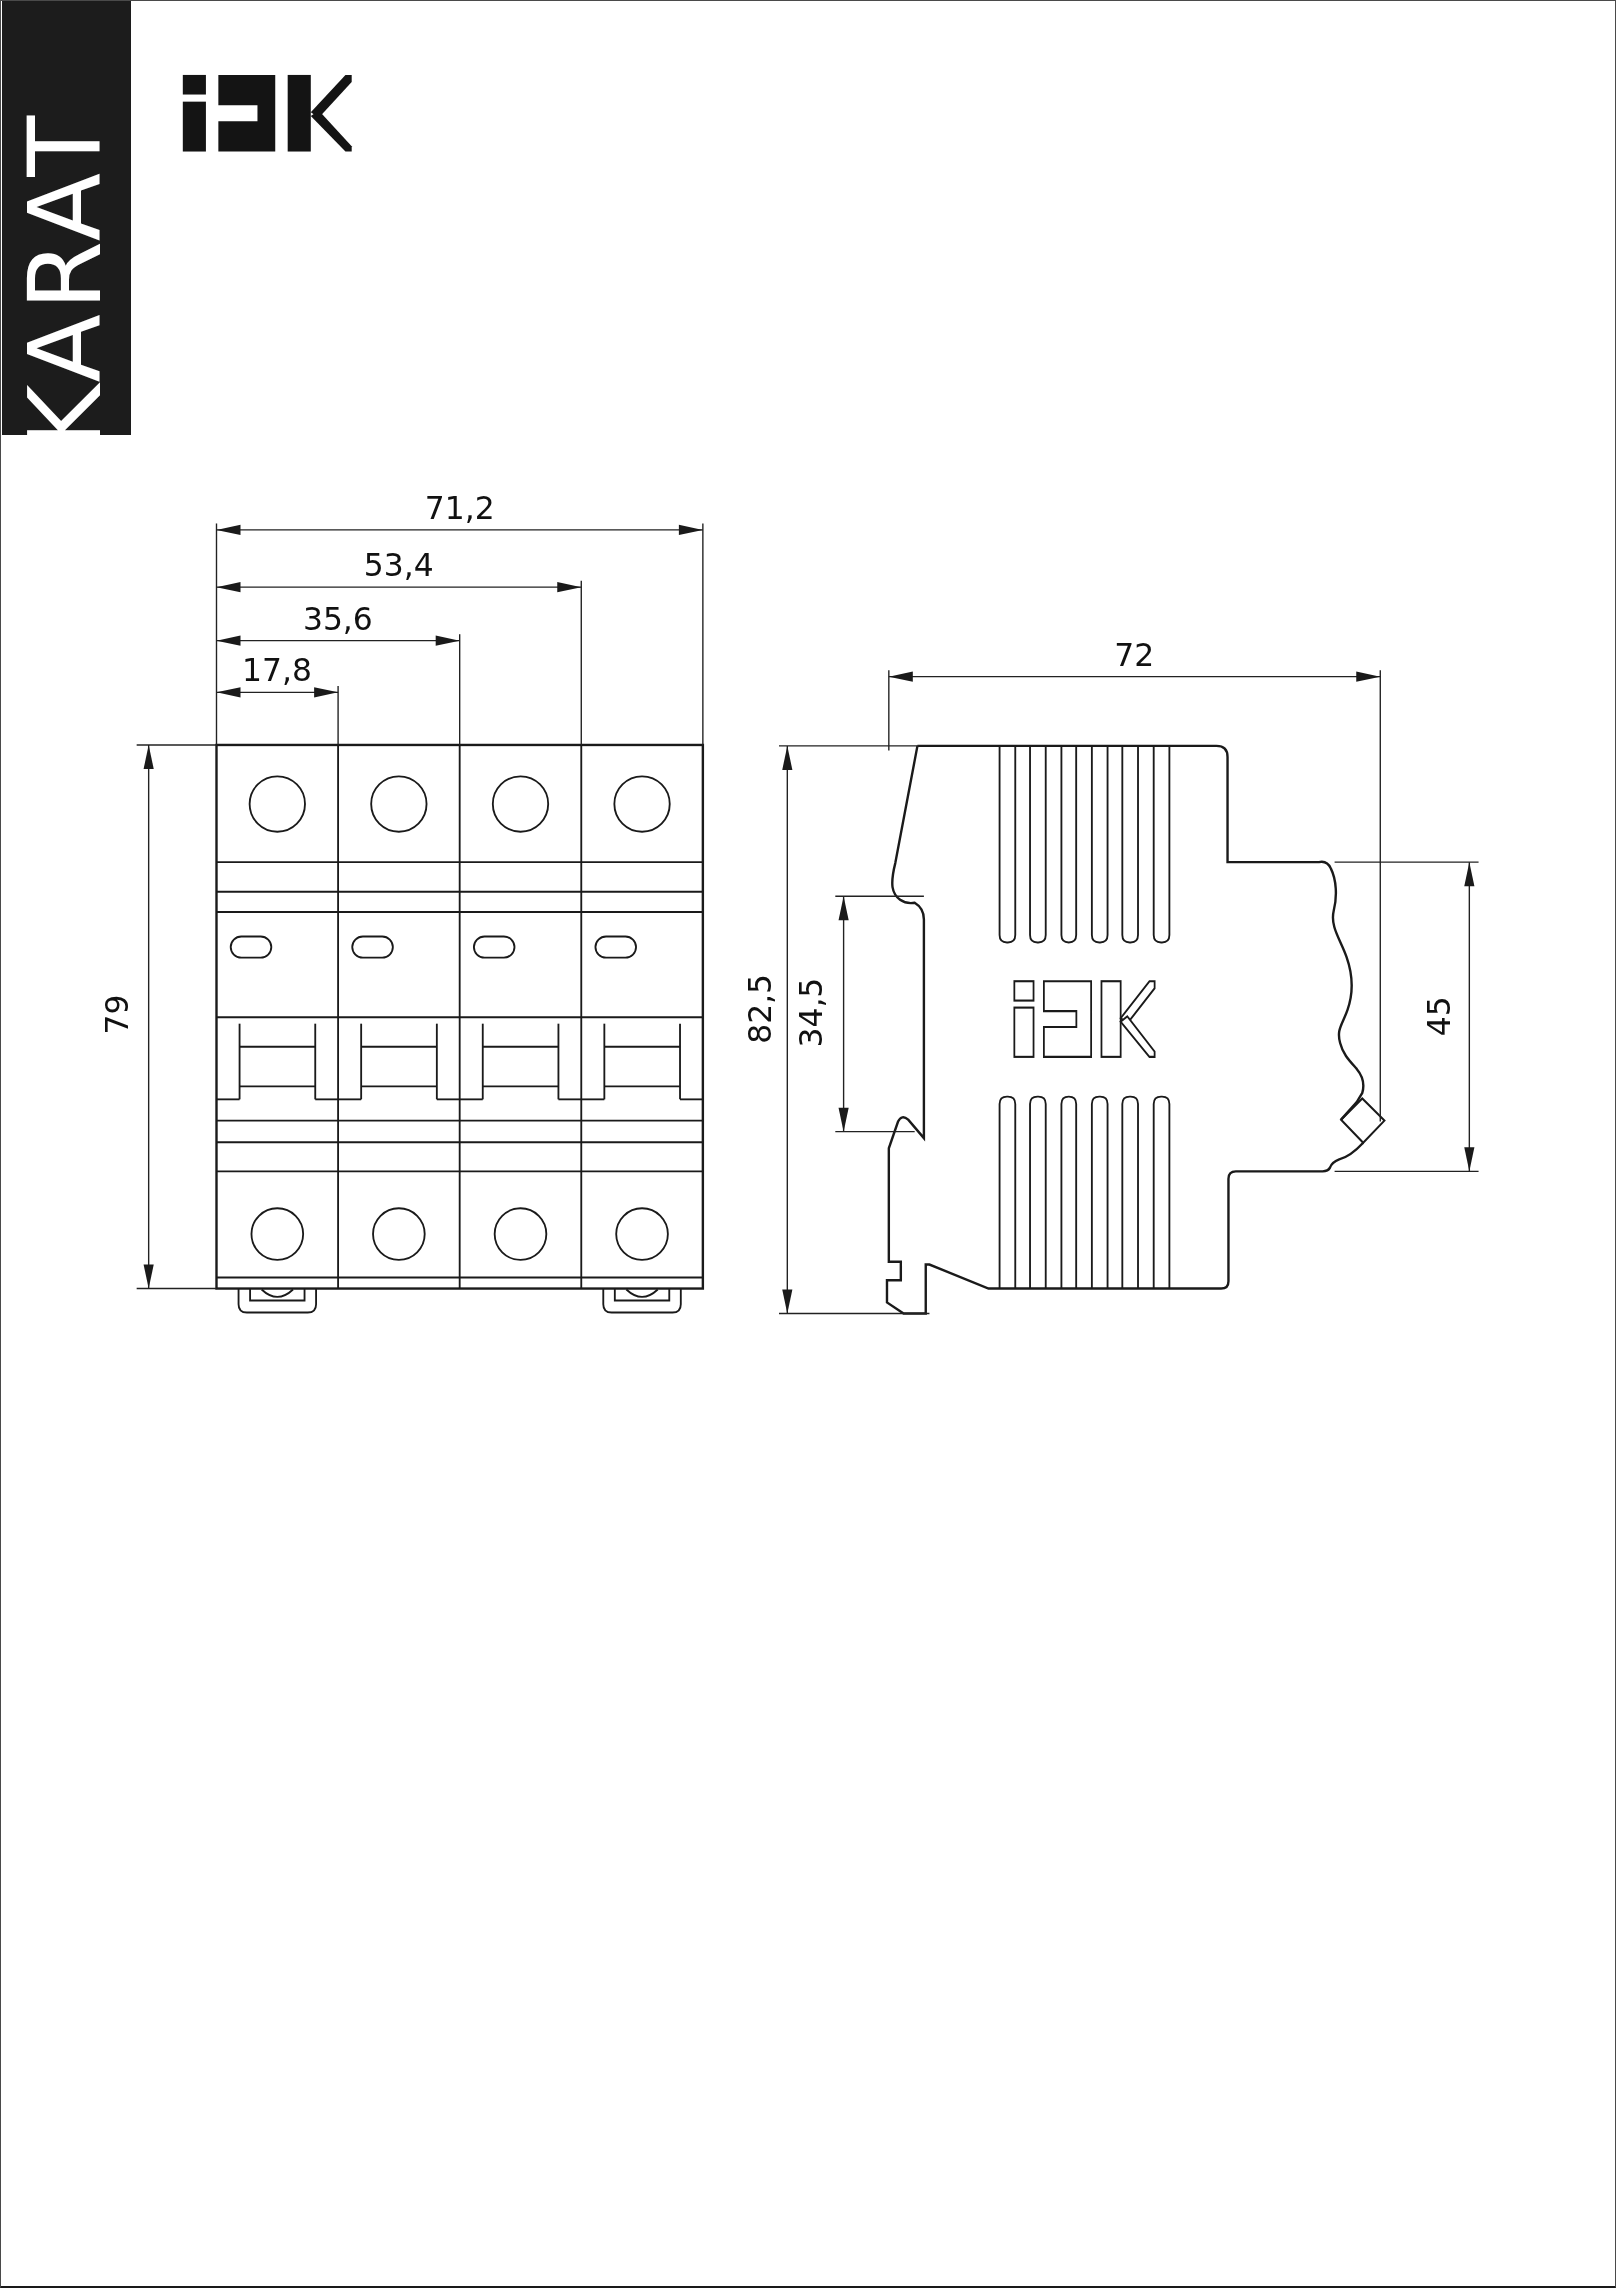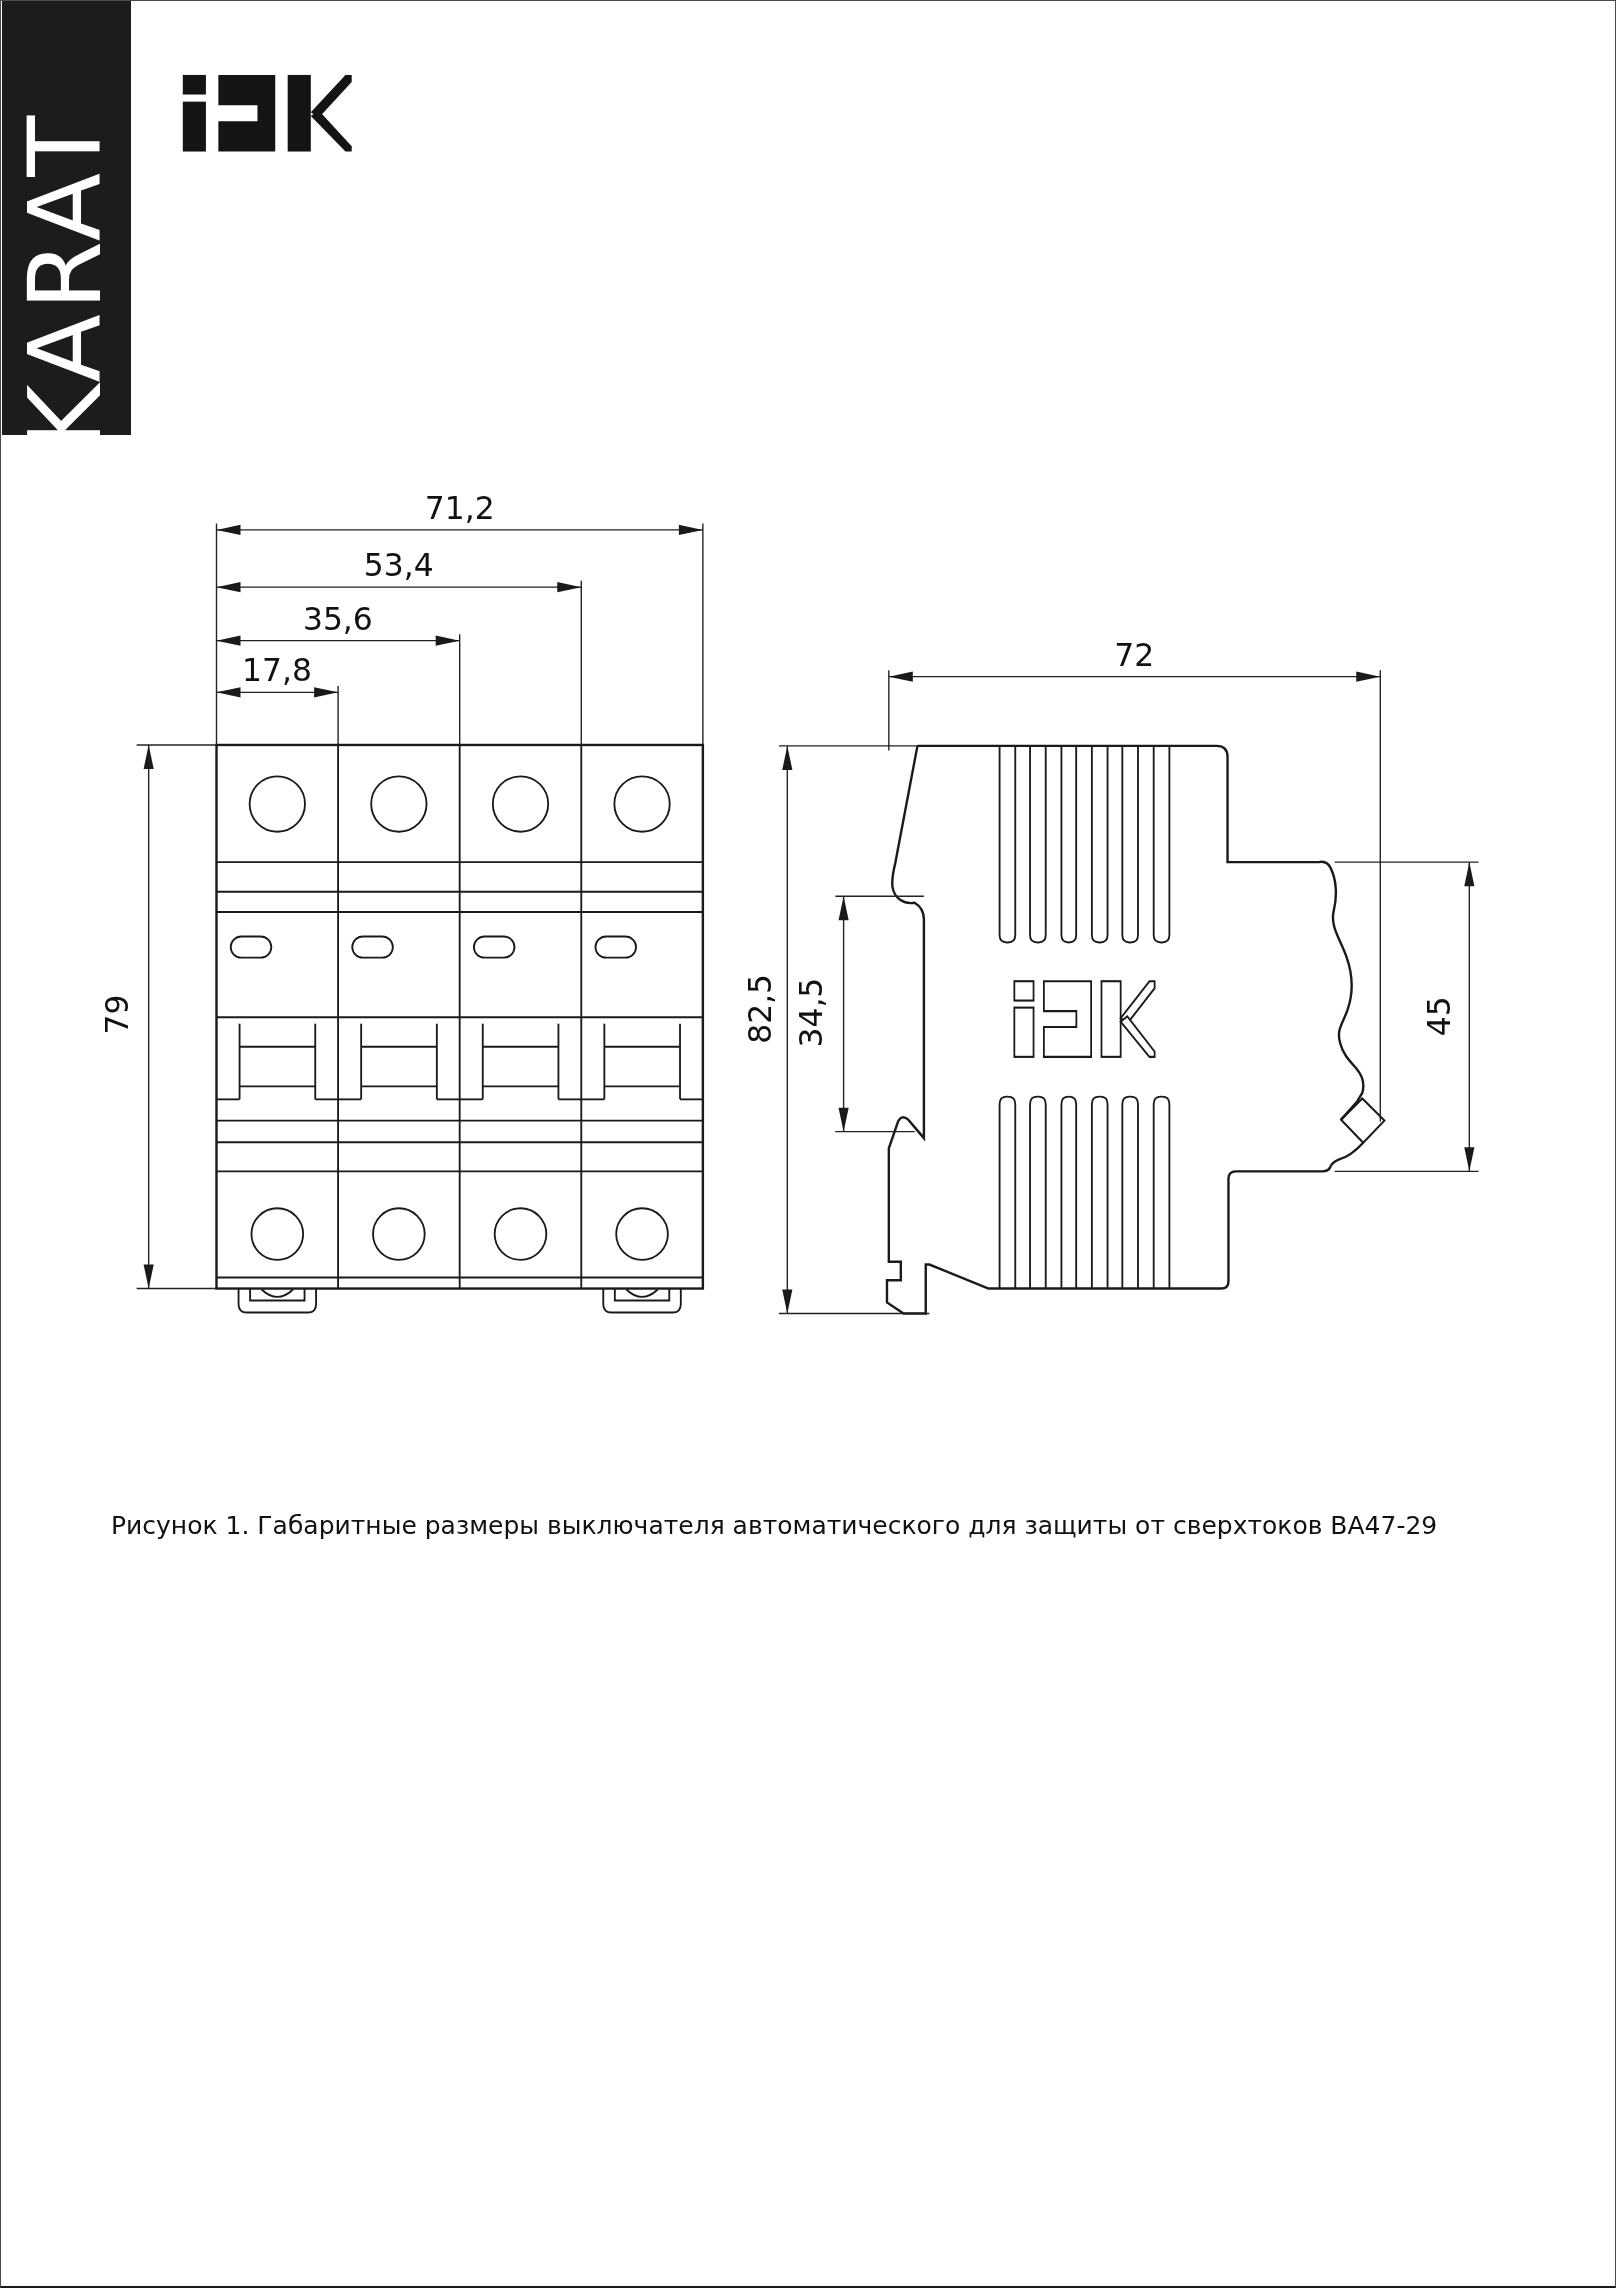--- a/index.html
+++ b/index.html
@@ -259,16 +259,15 @@
       <text class="dimtext" x="365" y="681" text-anchor="middle">35,6</text>
       <text class="dimtext" x="299" y="737" text-anchor="middle">17,8</text>
       <text class="dimtext" transform="translate(138,1098) rotate(-90)" text-anchor="middle">79</text>
       <text class="dimtext" x="1228" y="720" text-anchor="middle">72</text>
       <text class="dimtext" transform="translate(834,1092) rotate(-90)" text-anchor="middle">82,5</text>
       <text class="dimtext" transform="translate(890,1096) rotate(-90)" text-anchor="middle">34,5</text>
       <text class="dimtext" transform="translate(1570,1100) rotate(-90)" text-anchor="middle">45</text>
     </g>
   </svg>
 
-  <div class="caption">Рисунок 1. Габаритные размеры выключателя автоматического для защиты от сверхтоков ВА47-29</div>
 
 </div>
 
 
 </body></html>

